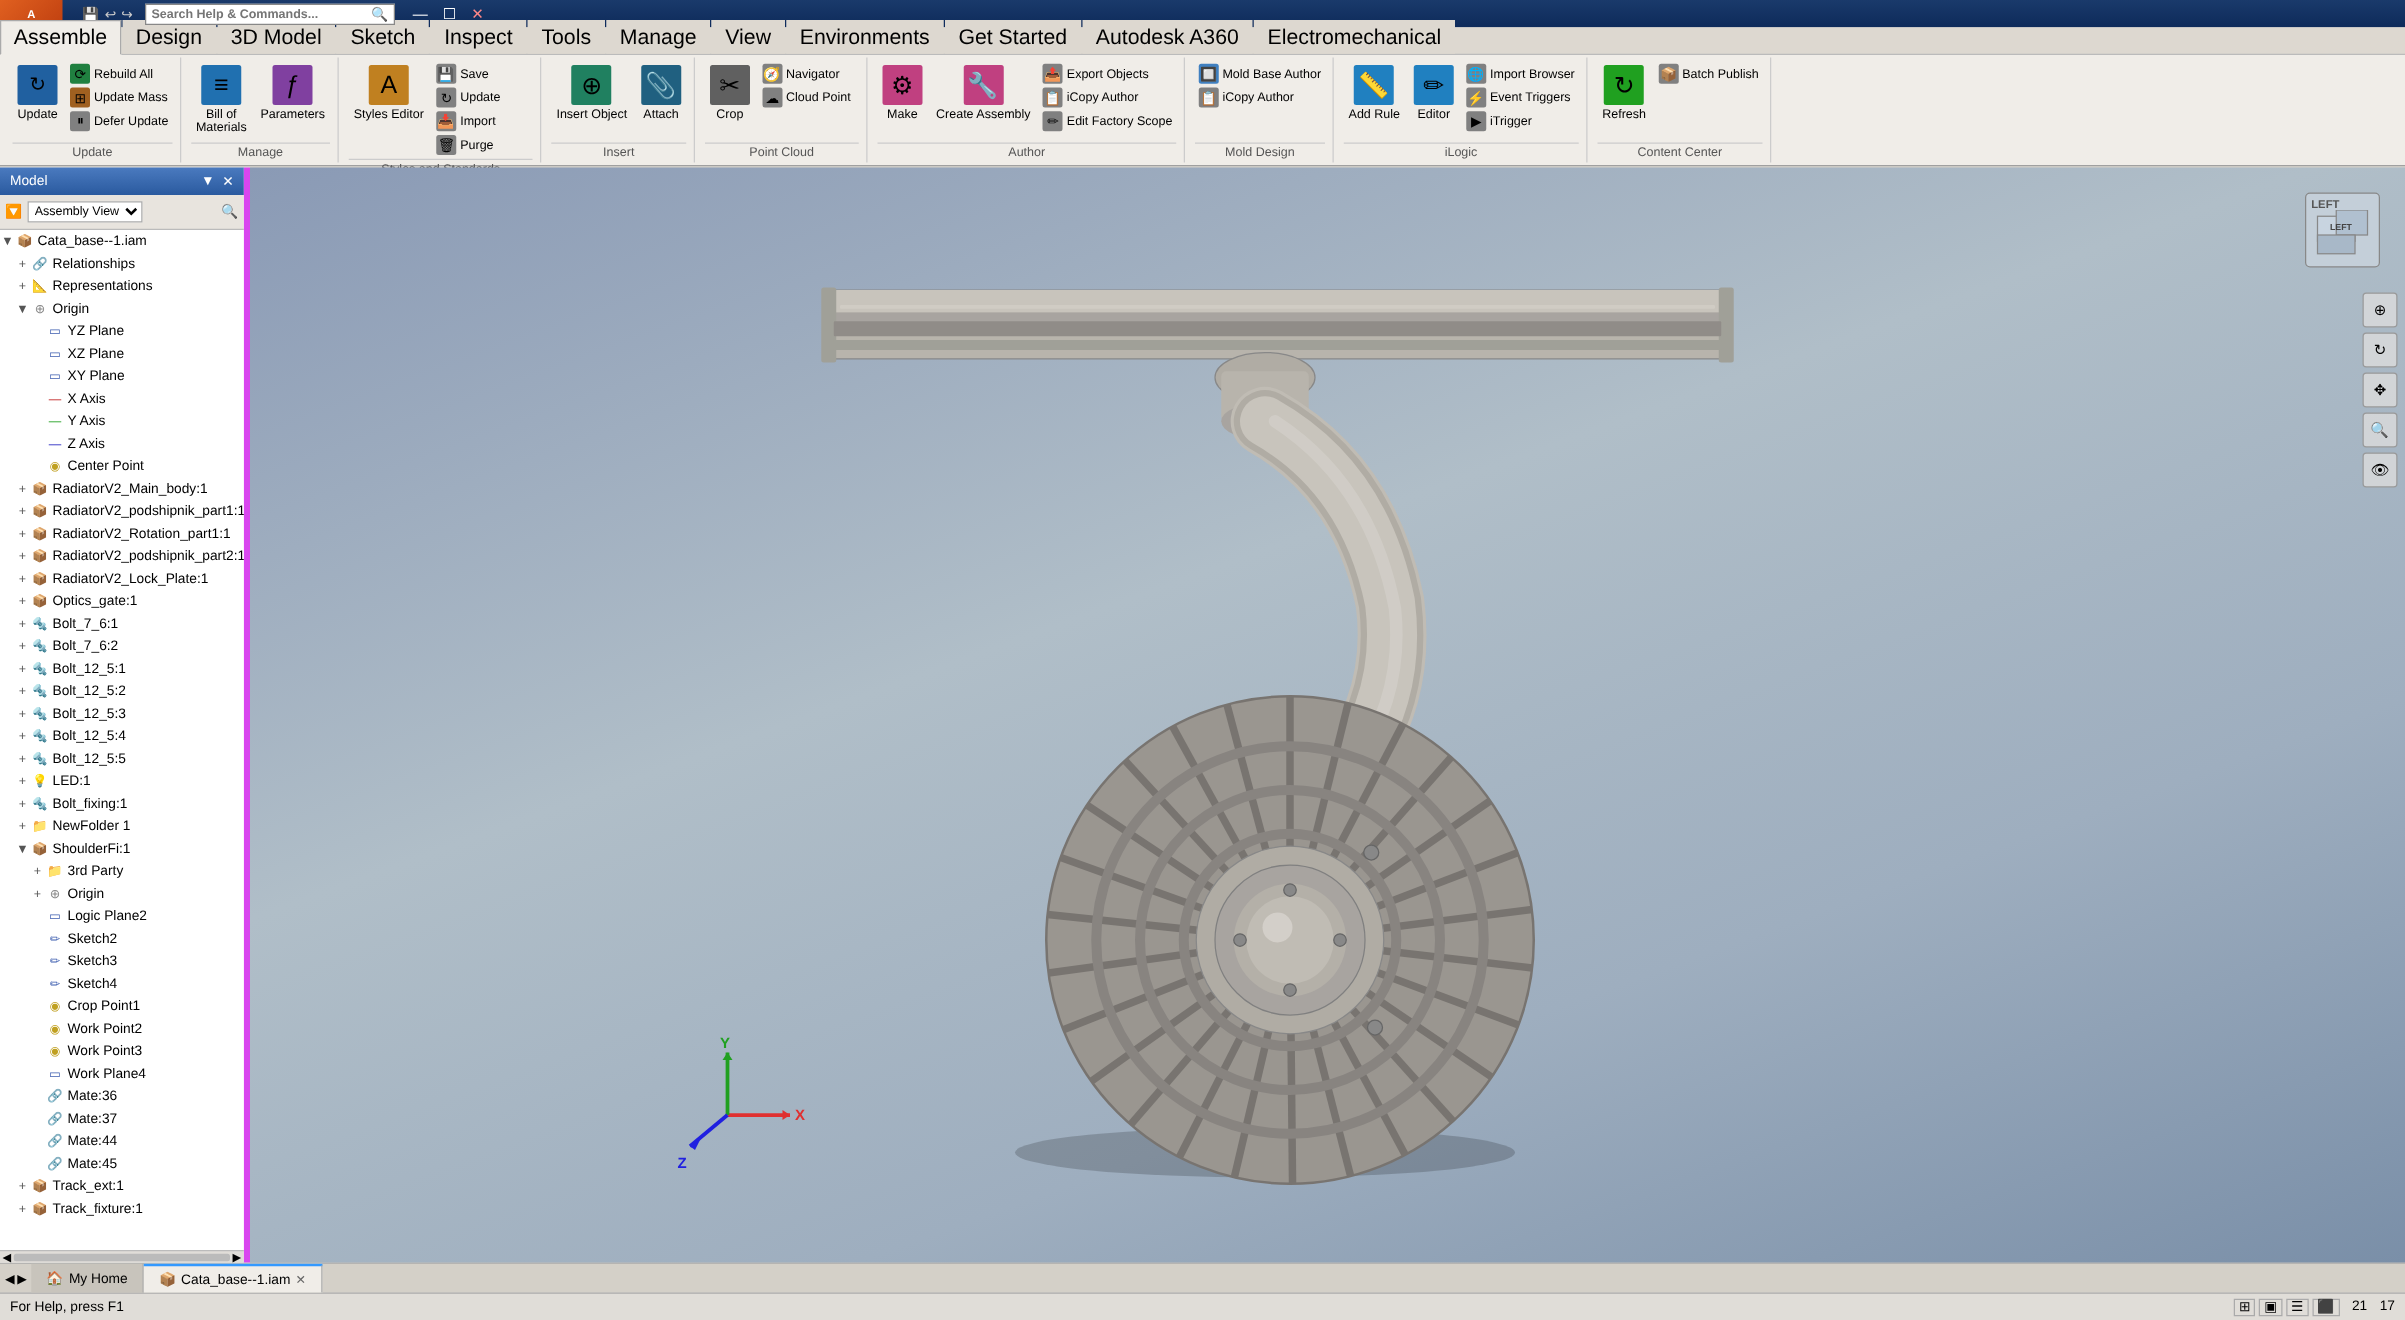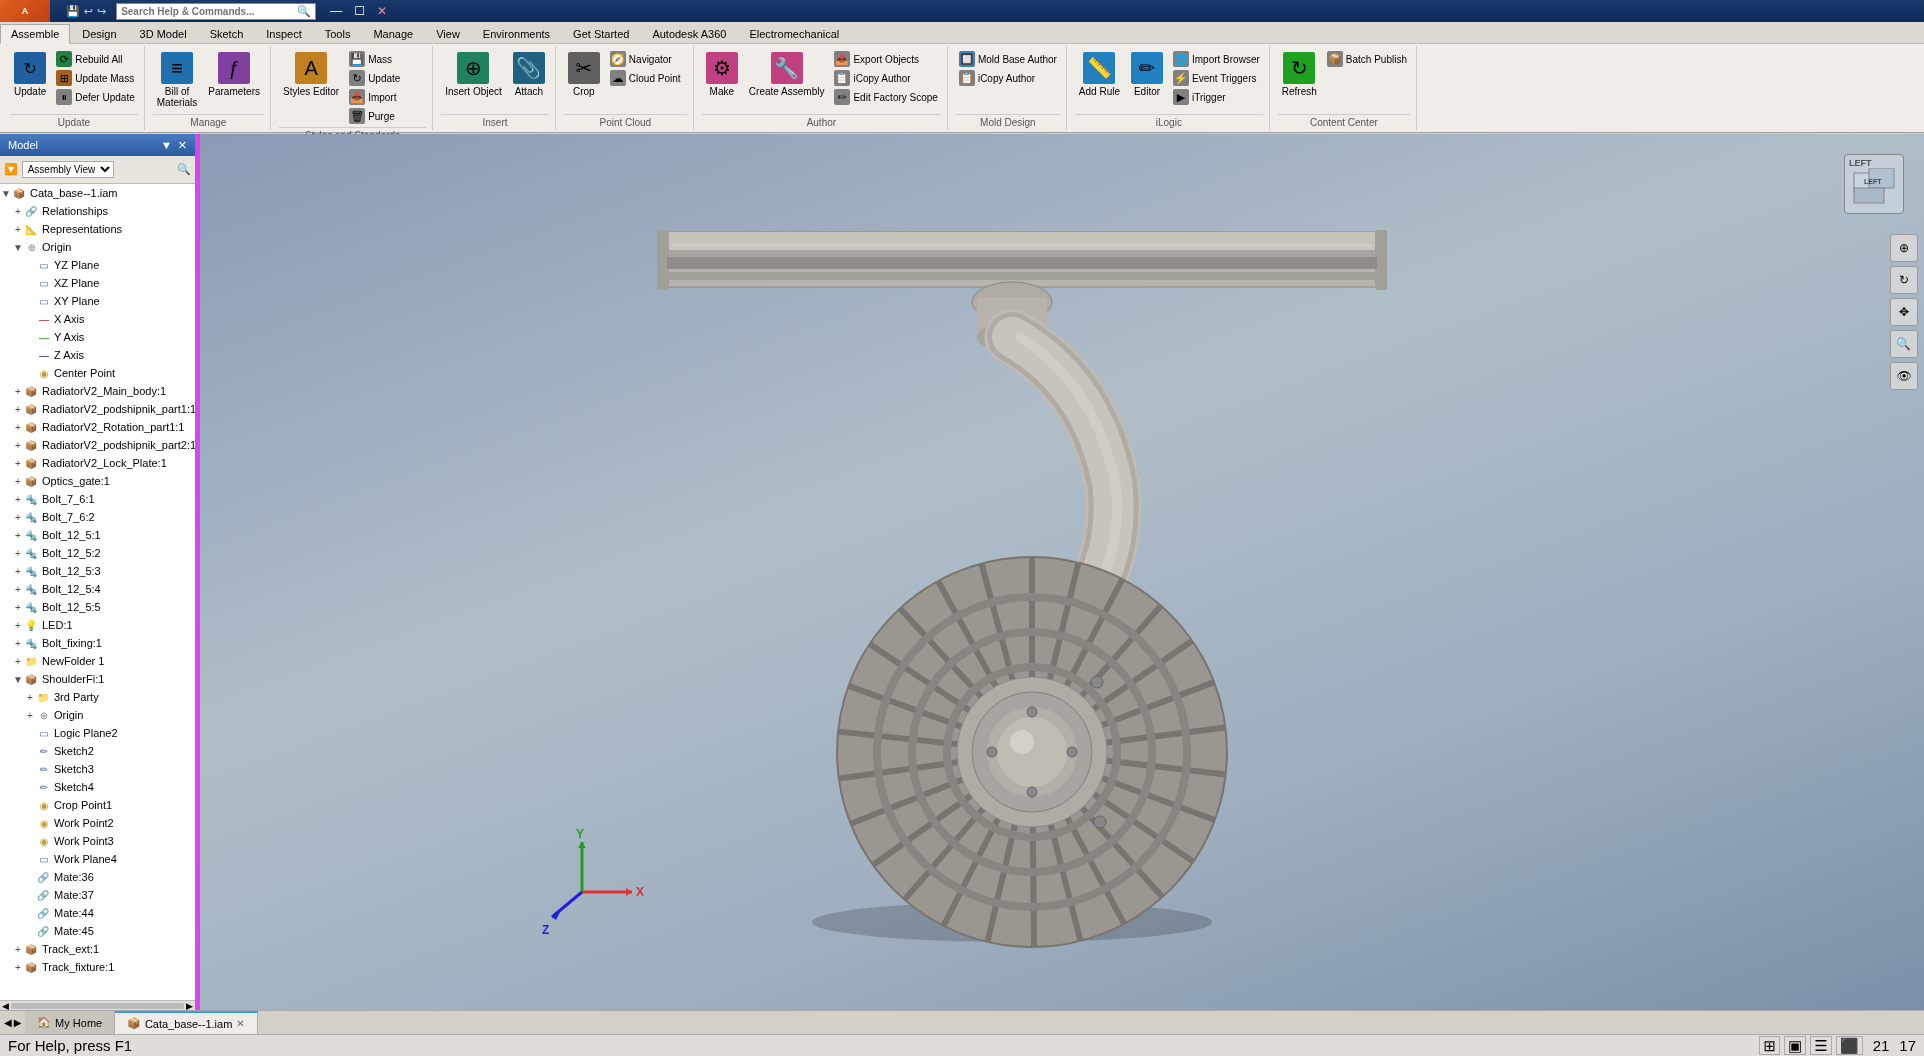--- a/index.html
+++ b/index.html
@@ -26,21 +26,21 @@
     }
     #ribbon-tabs {
       display: flex;
       background: #ddd8d0;
       border-bottom: 1px solid #bbb;
       height: 22px;
       align-items: flex-end;
     }
     .ribbon-tab {
       padding: 3px 10px;
-      font-size: 11px;
+      font-size: 17px;
       cursor: pointer;
       border: 1px solid transparent;
       border-bottom: none;
       background: #ddd8d0;
       margin-right: 1px;
     }
     .ribbon-tab.active {
       background: #f0ede8;
       border-color: #aaa;
       border-bottom: 1px solid #f0ede8;
@@ -257,21 +257,21 @@
     }
 
     
     #status-bar {
       background: #e0ddd8;
       border-top: 1px solid #aaa;
       height: 22px;
       display: flex;
       align-items: center;
       padding: 0 8px;
-      font-size: 15px;
+      font-size: 11px;
       gap: 20px;
     }
     #status-bar .status-right {
       margin-left: auto;
       display: flex;
       gap: 10px;
     }
 
     
     #tab-bar {
@@ -407,21 +407,21 @@
 
       <div class="ribbon-group">
         <div class="ribbon-group-buttons">
           <div class="ribbon-btn ribbon-btn-large">
             <div class="btn-icon" style="background:#c08020;">A</div>
             <span>Styles Editor</span>
           </div>
           <div class="small-btn-col">
             <div class="ribbon-btn ribbon-btn-small">
               <div class="btn-icon" style="background:#808080;">💾</div>
-              <span>Mass</span>
+              <span>Save</span>
             </div>
             <div class="ribbon-btn ribbon-btn-small">
               <div class="btn-icon" style="background:#808080;">↻</div>
               <span>Update</span>
             </div>
             <div class="ribbon-btn ribbon-btn-small">
               <div class="btn-icon" style="background:#808080;">📥</div>
               <span>Import</span>
             </div>
             <div class="ribbon-btn ribbon-btn-small">

